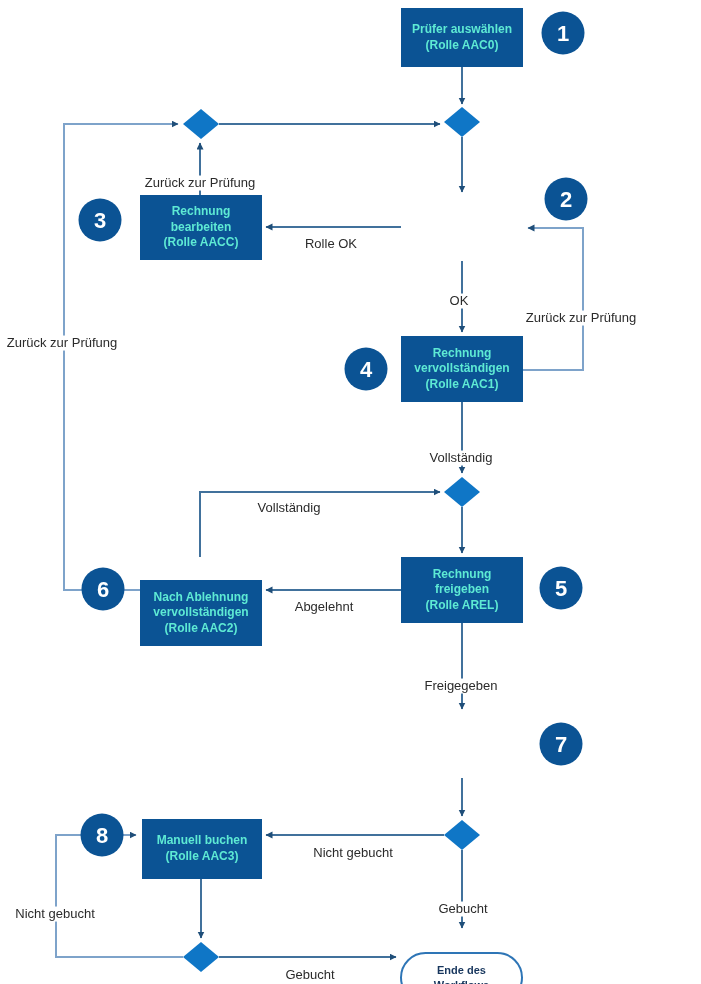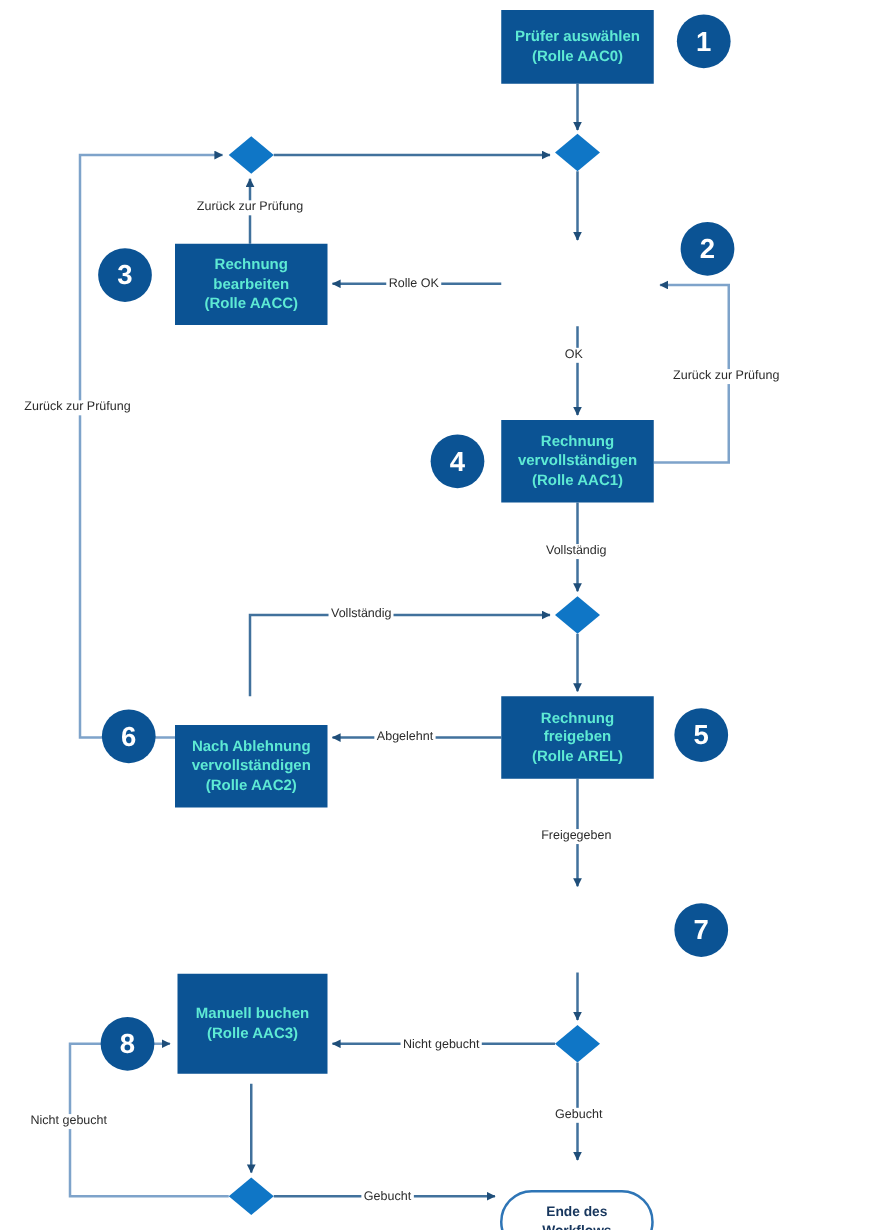--- a/index.html
+++ b/index.html
@@ -19,22 +19,22 @@
     box-sizing:border-box;padding:2px;
   }
   .badge{
     position:absolute;width:43px;height:43px;border-radius:50%;
     background:var(--node,#0b5394);color:#fff;display:flex;align-items:center;
     justify-content:center;font-size:22px;font-weight:bold;
     transform:translate(-50%,-50%);
   }
   .elabel{
     position:absolute;transform:translate(-50%,-50%);background:#fff;
-    color:var(--labeltext,#2b2b2b);font-size:10px;white-space:nowrap;
-    padding:0 2px;line-height:1.15;
+    color:var(--labeltext,#2b2b2b);font-size:13px;white-space:nowrap;
+    padding:0 2px;line-height:1.15;margin-top:17px;
   }
   .endnode{
     position:absolute;background:#fff;border:2px solid var(--endborder,#2e75b6);
     border-radius:26px;color:var(--endtext,#17365d);display:flex;align-items:center;
     justify-content:center;text-align:center;font-weight:bold;font-size:11px;
     line-height:1.3;white-space:pre-line;box-sizing:border-box;margin-top:20px;
   }
 </style>
 </head>
 <body>
@@ -91,21 +91,21 @@
 (Rolle AACC)</div>
   <div class="node" style="left:401px;top:336px;width:122px;height:66px">Rechnung
 vervollständigen
 (Rolle AAC1)</div>
   <div class="node" style="left:401px;top:557px;width:122px;height:66px">Rechnung
 freigeben
 (Rolle AREL)</div>
   <div class="node" style="left:140px;top:580px;width:122px;height:66px">Nach Ablehnung
 vervollständigen
 (Rolle AAC2)</div>
-  <div class="node" style="left:142px;top:779px;width:120px;height:80px">Manuell buchen
+  <div class="node" style="left:142px;top:819px;width:120px;height:60px">Manuell buchen
 (Rolle AAC3)</div>
 
   <div class="endnode" style="left:400px;top:932px;width:123px;height:51px">Ende des
 Workflows</div>
 
   <span class="elabel" style="left:200px;top:166px">Zurück zur Prüfung</span>
   <span class="elabel" style="left:331px;top:227px">Rolle OK</span>
   <span class="elabel" style="left:459px;top:284px">OK</span>
   <span class="elabel" style="left:581px;top:301px">Zurück zur Prüfung</span>
   <span class="elabel" style="left:62px;top:326px">Zurück zur Prüfung</span>

